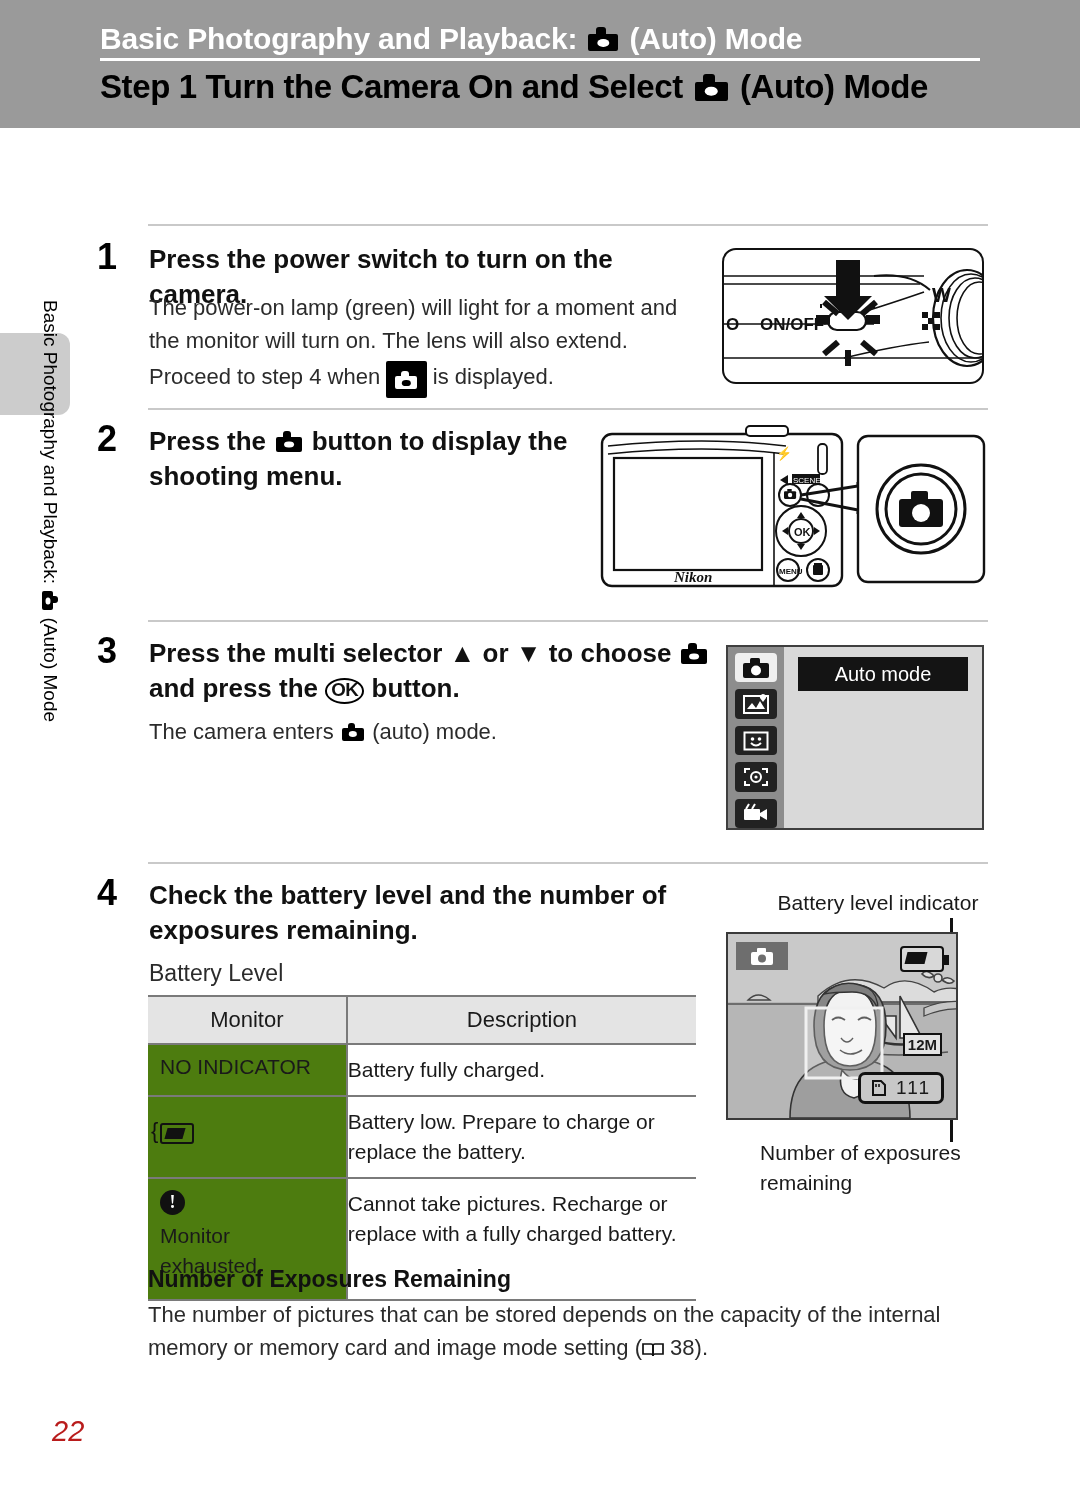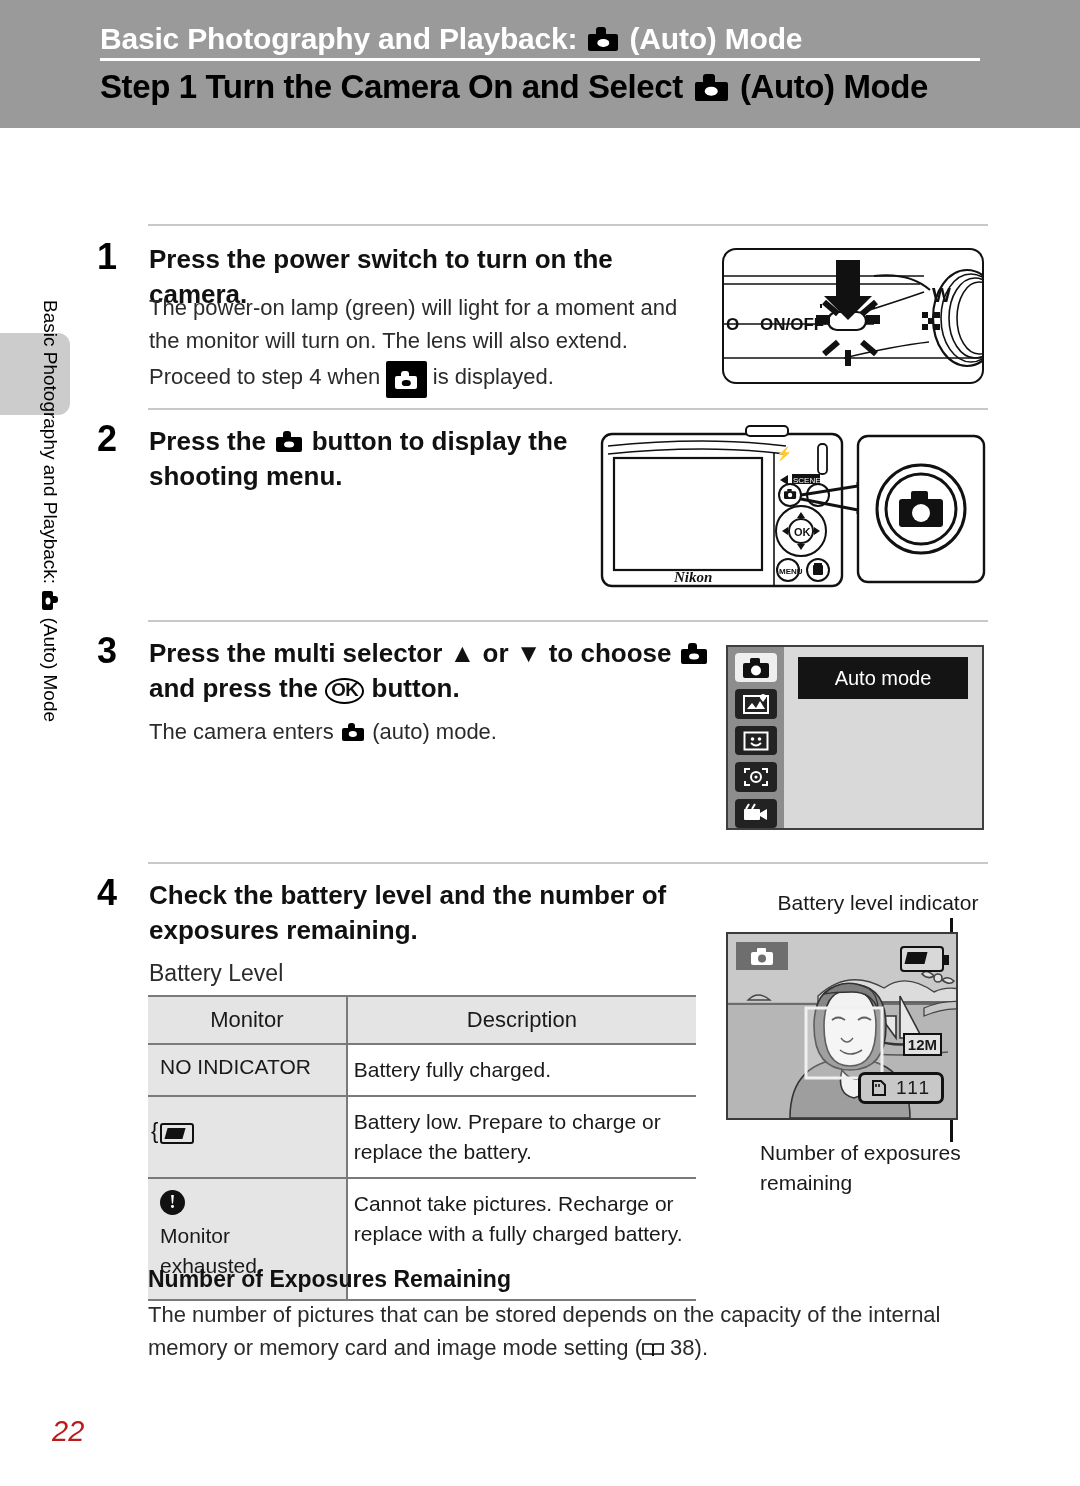--- a/index.html
+++ b/index.html
@@ -114,21 +114,21 @@
     position:absolute; border:2px solid #3f3f3f; background:#d9d9d9;
     display:flex;
   }
   .menu-rail { width:56px; background:#8d8d8d; padding-top:6px;
                display:flex; flex-direction:column; align-items:center; gap:7px; }
   .m-ico { width:42px; height:38px; background:#222; border-radius:4px;
            display:flex; align-items:center; justify-content:center; }
   .m-ico.sel { background:#efefef; }
   .menu-main { flex:1; position:relative; }
   .menu-hl {
-    position:absolute; left:14px; top:10px; right:14px; height:42px;
+    position:absolute; left:14px; top:10px; right:14px; height:34px;
     background:#141414; color:#fff; font-size:20px;
     display:flex; align-items:center; justify-content:center;
   }
 
   
   .mon {
     position:absolute; border:2px solid #3a3a3a; background:#c3c3c3; overflow:hidden;
   }
   .mon-badge {
     position:absolute; left:8px; top:8px; width:52px; height:28px;
@@ -156,23 +156,23 @@
   .caption { position:absolute; font-size:21px; color:#1a1a1a; line-height:30px; }
   .lead { position:absolute; background:#111; }
 
   
   .tbl { position:absolute; border-collapse:collapse; }
   .tbl th, .tbl td {
     border-top:2.5px solid #7a7a7a; border-bottom:2.5px solid #7a7a7a;
     font-weight:normal; text-align:left; vertical-align:top;
   }
   .tbl th { background:#e4e4e4; font-size:22px; text-align:center; padding:10px 0; }
-  .tbl .c-mon { background:#e5e5e5; width:198px; padding:10px 12px; font-size:21px;
+  .tbl .c-mon { background:#4d7c0f; width:198px; padding:10px 12px; font-size:21px;
                 border-right:2.5px solid #7a7a7a; }
-  .tbl .c-desc { width:348px; padding:10px 6px; font-size:21px; line-height:30px; }
+  .tbl .c-desc { width:348px; padding:10px 0; font-size:21px; line-height:30px; }
 
   .batt-low-ico { display:inline-block; position:relative; width:34px; height:21px;
                   border:2.5px solid #111; border-radius:3px; }
   .batt-low-ico:before{ content:"{"; position:absolute; left:-11px; top:-7px;
                         font-size:22px; color:#111;}
   .batt-low-ico i { position:absolute; left:4px; top:3px; width:18px; height:11px;
                     background:#111; transform:skewX(-16deg); }
   .info-ico { display:inline-block; width:25px; height:25px; border-radius:50%;
               background:#111; color:#fff; font-size:18px; font-weight:bold;
               text-align:center; line-height:25px; font-family:"Liberation Serif",serif; }

